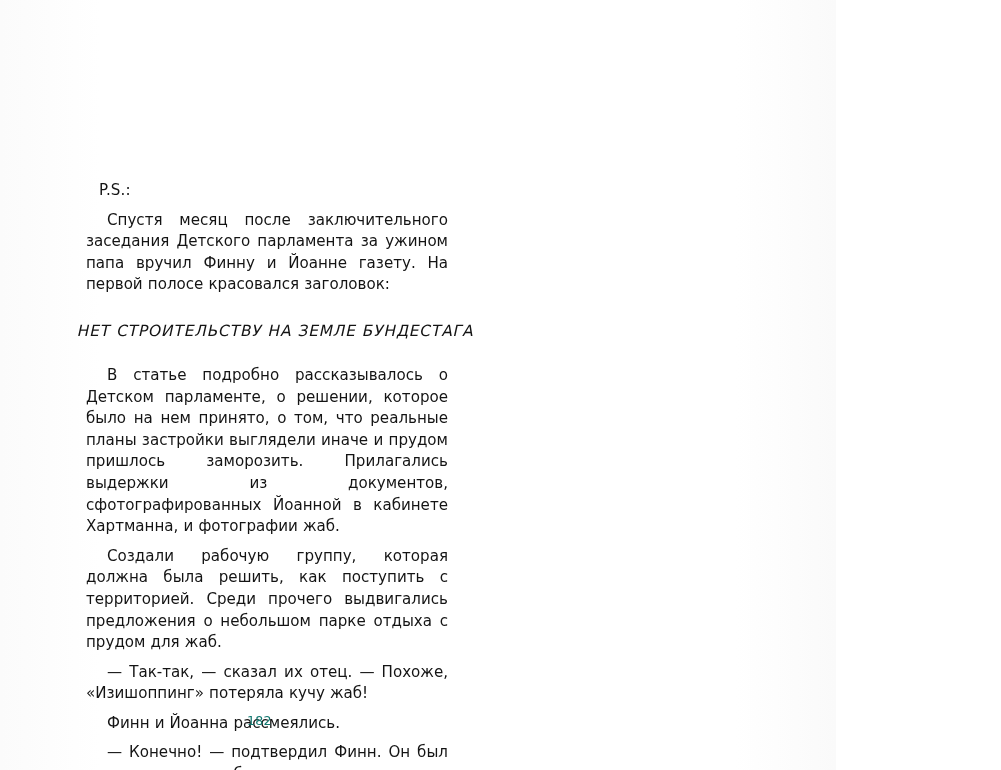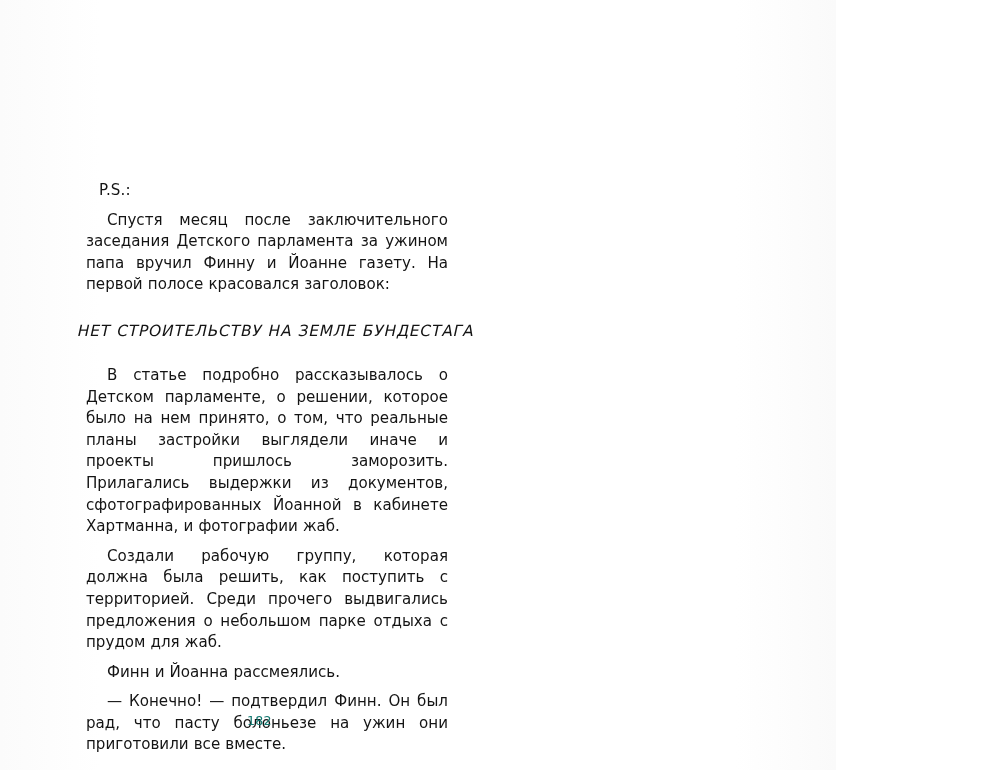--- a/index.html
+++ b/index.html
@@ -102,24 +102,25 @@
   <div class="page-half" id="page-left">
 
     <div class="text-col" id="left-col">
 
       <p class="ps-label">P.S.:</p>
 
       <p class="para">Спустя месяц после заключительного заседания Детского парламента за ужином папа вручил Финну и Йоанне газету. На первой полосе красовался заголовок:</p>
 
       <p class="headline">НЕТ СТРОИТЕЛЬСТВУ НА ЗЕМЛЕ БУНДЕСТАГА</p>
 
-      <p class="para">В статье подробно рассказывалось о Детском парламенте, о решении, которое было на нем принято, о том, что реальные планы застройки выглядели иначе и проекты пришлось заморозить. Прилагались выдержки из документов, сфотографированных Йоанной в кабинете Хартманна, и фотографии жаб.</p>
+      <p class="para">В статье подробно рассказывалось о Детском парламенте, о решении, которое было на нем принято, о том, что реальные планы застройки выглядели иначе и прудом пришлось заморозить. Прилагались выдержки из документов, сфотографированных Йоанной в кабинете Хартманна, и фотографии жаб.</p>
 
       <p class="para">Создали рабочую группу, которая должна была решить, как поступить с территорией. Среди прочего выдвигались предложения о небольшом парке отдыха с прудом для жаб.</p>
 
+      <p class="para">— Так-так, — сказал их отец. — Похоже, «Изишоппинг» потеряла кучу жаб!</p>
 
       <p class="para">Финн и Йоанна рассмеялись.</p>
 
 
       <p class="para">— Конечно! — подтвердил Финн. Он был рад, что пасту болоньезе на ужин они приготовили все вместе.</p>
 
     </div>
 
     <div class="folio" id="folio-left">182</div>
   </div>

